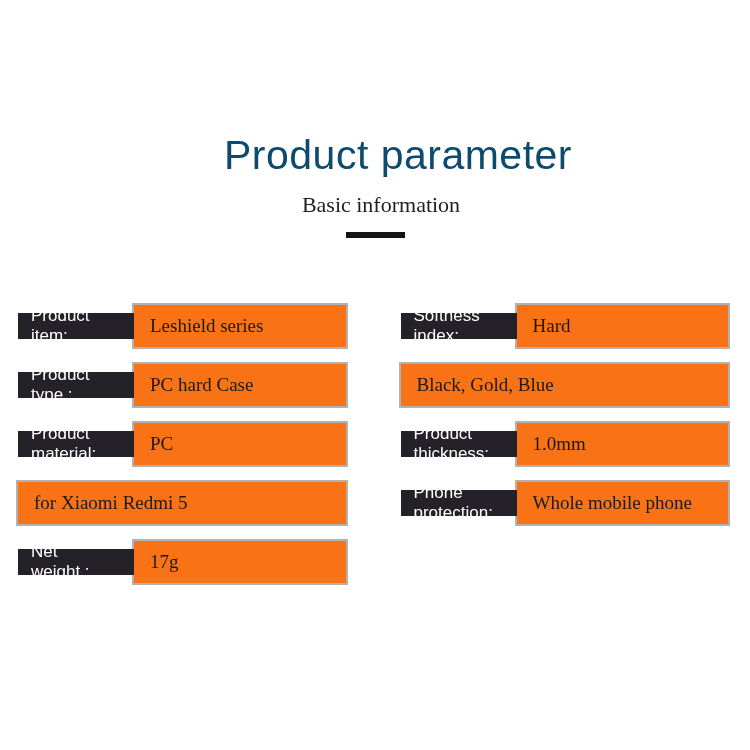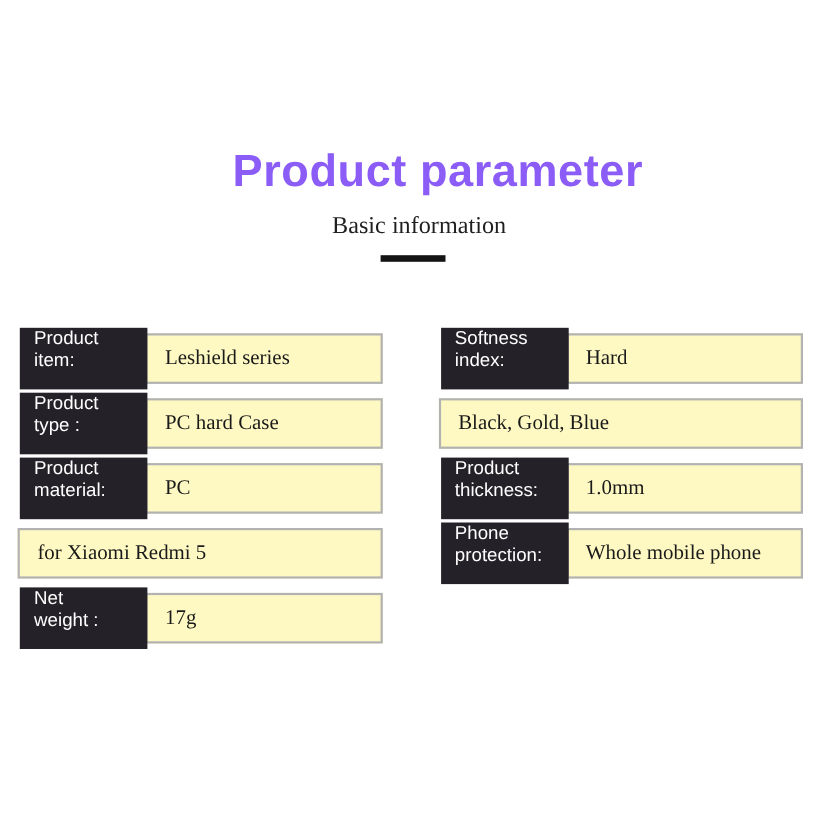--- a/index.html
+++ b/index.html
@@ -7,23 +7,23 @@
     width:750px; height:750px;
     background:#ffffff;
     font-family:"Liberation Sans", sans-serif;
     overflow:hidden;
   }
   .header { text-align:center; padding-top:135px; }
   .page-title {
     margin:0;
     font-size:41px;
     line-height:1;
-    font-weight:700;
+    font-weight:400;
     letter-spacing:0.5px;
-    color:#8b5cf6;
+    color:#0c4a6e;
     padding-left:46px;
   }
   .page-subtitle {
     margin:17px 0 0 12px;
     font-family:"Liberation Serif", serif;
     font-size:22px;
     line-height:1.1;
     font-weight:400;
     color:#1f1f1f;
   }
@@ -39,38 +39,38 @@
     margin-top:65px;
   }
   .field-col { flex:1; min-width:0; }
   .field-row {
     display:flex;
     align-items:center;
     height:46px;
     margin-bottom:13px;
   }
   .field-label {
-    width:116px; min-width:116px; height:56px;
+    width:116px; min-width:116px; height:26px;
     box-sizing:border-box;
     background:#252129;
     color:#ffffff;
     padding-left:13px;
     display:flex;
     flex-direction:column;
-    justify-content:flex-start;
+    justify-content:center;
     font-size:17px;
     line-height:20px;
     position:relative;
     z-index:1;
   }
   .field-value {
     flex:1; height:46px;
     box-sizing:border-box;
     margin-left:-2px;
-    background:#fef9c3;
+    background:#f97316;
     border:2px solid #b2b2b2;
     display:flex;
     align-items:center;
     padding-left:16px;
     font-family:"Liberation Serif", serif;
     font-size:19px;
     color:#1a1a1a;
     white-space:nowrap;
     overflow:hidden;
   }

